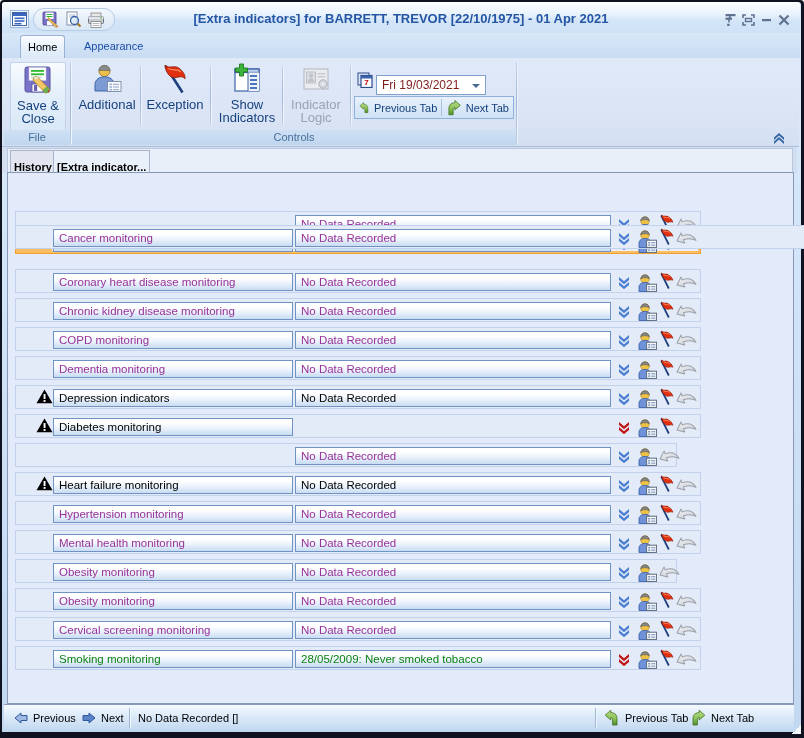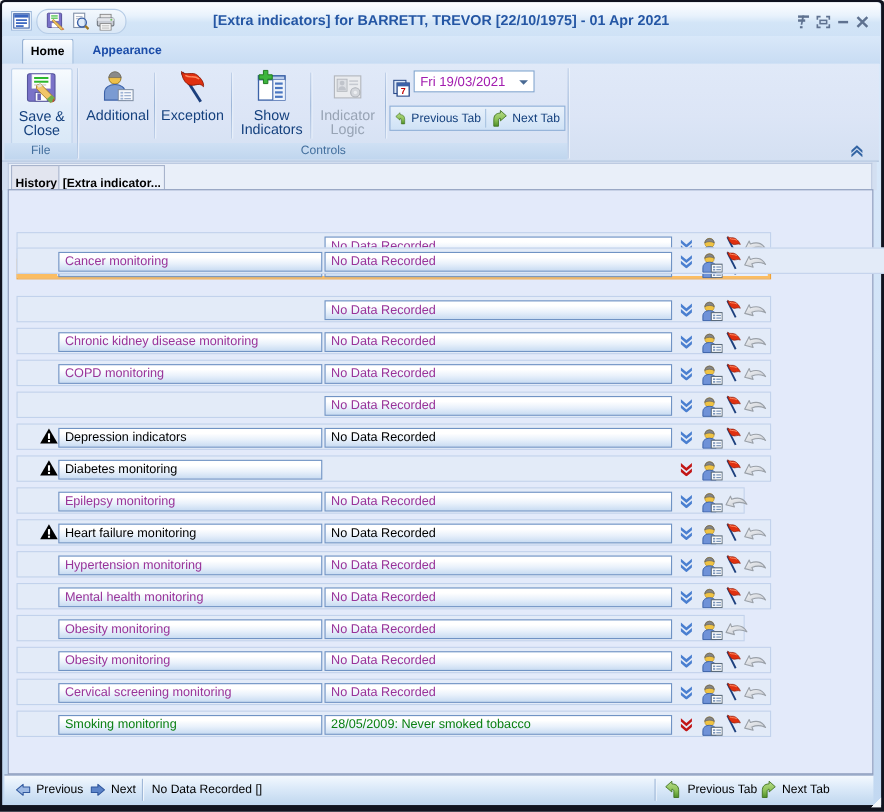--- a/index.html
+++ b/index.html
@@ -15,42 +15,42 @@
   font-size:13px; font-weight:bold; color:#2456a4; letter-spacing:0px; }
 #menubtn { position:absolute; left:8px; top:8px; }
 #qat { position:absolute; left:31px; top:6px; width:82px; height:23px;
   background:linear-gradient(#f3f8fd,#d9e7f6); border:1px solid #b6cce6; border-radius:11px;
   display:flex; align-items:center; gap:6px; padding-left:8px; }
 #sysbtns { position:absolute; right:10px; top:11px; display:flex; gap:6px; align-items:center; }
 
 #tabstrip { position:absolute; left:2px; top:33px; width:798px; height:25px;
   background:linear-gradient(#d9e8f9,#c8dcf3); }
 .rtab { position:absolute; top:2px; height:23px; line-height:23px; padding:0 7px;
-  font-size:11px; color:#1b4ca8;font-weight:bold; }
+  font-size:11px; color:#1b4ca8; }
 #tab-home { left:18px; background:linear-gradient(#fbfdff,#e8f1fb 50%,#dbe9f8);
   border:1px solid #97b2d4; border-bottom:none; border-radius:3px 3px 0 0; color:#000; }
 #tab-app { left:75px; }
 
 #ribbon { position:absolute; left:2px; top:58px; width:797px; height:89px;
   background:linear-gradient(#e0e9f8 0%, #dce5f6 55%, #d4e0f2 100%);
   border-bottom:1px solid #aabdd8; }
 .group { position:absolute; top:0; height:88px; }
 .glabel { position:absolute; bottom:1px; left:0; width:100%; height:15px;
   background:linear-gradient(#cfe0f4,#c0d6ee); font-size:11px; color:#44709e;
   text-align:center; line-height:14px; }
 .gsep { position:absolute; top:4px; width:1px; height:82px;
   background:linear-gradient(#c0d0e8,#9db6d8 50%,#c0d0e8); box-shadow:1px 0 0 #eef4fc; }
 .bigbtn { position:absolute; top:4px; text-align:center; font-size:13px; color:#15417e; }
 .bigbtn .ic { height:33px; display:flex; align-items:flex-end; justify-content:center; }
 .bigbtn .lbl { margin-top:3px; line-height:13px; }
 .bigbtn.dis { color:#98a4b5; }
 #saveclose { background:linear-gradient(#f7fbfe,#e3eefa 50%,#d9e8f7); border:1px solid #c0d4ec; border-radius:2px; }
 
-#datebox { position:absolute; left:374px; top:6px; width:110px; height:20px;
-  background:#fff; border:1px solid #7da2ce; font-size:12px; color:#a21caf;
+#datebox { position:absolute; left:374px; top:17px; width:110px; height:20px;
+  background:#fff; border:1px solid #7da2ce; font-size:12px; color:#7f1d1d;
   line-height:18px; padding-left:5px; }
 #datebox .arr { position:absolute; right:5px; top:8px; width:0; height:0;
   border-left:4px solid transparent; border-right:4px solid transparent; border-top:4px solid #4a6a94; }
 #tabbtns { position:absolute; left:352px; top:38px; width:160px; height:23px;
   background:linear-gradient(#e8f1fb,#cfe2f6); border:1px solid #8fb0d8; display:flex; }
 .tabbtn { font-size:11px; color:#15417e; display:flex; align-items:center; gap:4px; padding:0 4px; white-space:nowrap; overflow:hidden; }
 .tabbtn:first-child { width:87px; }
 #tabbtns .div { width:1px; background:#a8c2e0; margin:2px 0; }
 #collapse { position:absolute; right:14px; top:72px; }
 
@@ -376,20 +376,21 @@
             <defs>
               <linearGradient id="ga" x1="0" y1="0" x2="0" y2="1">
                 <stop offset="0" stop-color="#f2f3f5"></stop>
                 <stop offset="1" stop-color="#c9cdd4"></stop>
               </linearGradient>
             </defs>
             <path d="M1.5 9 L8 3 L8 6 C14 6 18.5 8.5 19.5 15 C16 11 12.5 10.2 8 10.2 L8 13.5 Z" fill="url(#ga)" stroke="#9aa0a8" stroke-width="1" stroke-linejoin="round" transform="rotate(-20 10 9)"></path>
           </svg></span>
 </div>
 <div class="row" style="top:96px;width:686px">
+  <div class="fld f1" style="color:#993399">Coronary heart disease monitoring</div>
   <div class="fld f2" style="color:#993399">No Data Recorded</div>
   <span class="ric" style="left:602px;top:5px"><svg width="12" height="13" viewBox="0 0 12 13" style="">
             <path d="M1 1 L6 5.2 L11 1 L11 4 L6 8.2 L1 4 Z" fill="#4a7fd0"></path>
             <path d="M1 6 L6 10.2 L11 6 L11 9 L6 13.2 L1 9 Z" fill="#4a7fd0"></path>
           </svg></span>
         <span class="ric" style="left:620px;top:3px"><svg width="21" height="19" viewBox="0 0 21 19" style="">
             <circle cx="9" cy="6" r="4.3" fill="#f0c343" stroke="#b08820" stroke-width="0.6"></circle>
             <path d="M4.8 5.2 A4.3 4.3 0 0 1 13.2 5.2 L13.3 5.8 C11.3 4.3 6.7 4.3 4.7 5.8 Z" fill="#878787" stroke="#5e5e5e" stroke-width="0.6"></path>
             <path d="M3 18.5 L3 14.2 C3 11.2 5.5 9.4 9 9.4 C12.5 9.4 15 11.2 15 14.2 L15 18.5 Z" fill="#6f92d8" stroke="#3c62a8" stroke-width="0.9"></path>
             <rect x="10.6" y="11.2" width="10" height="7.2" fill="#f8fafc" stroke="#5a6a7a" stroke-width="1"></rect>
@@ -471,20 +472,21 @@
             <defs>
               <linearGradient id="ga" x1="0" y1="0" x2="0" y2="1">
                 <stop offset="0" stop-color="#f2f3f5"></stop>
                 <stop offset="1" stop-color="#c9cdd4"></stop>
               </linearGradient>
             </defs>
             <path d="M1.5 9 L8 3 L8 6 C14 6 18.5 8.5 19.5 15 C16 11 12.5 10.2 8 10.2 L8 13.5 Z" fill="url(#ga)" stroke="#9aa0a8" stroke-width="1" stroke-linejoin="round" transform="rotate(-20 10 9)"></path>
           </svg></span>
 </div>
 <div class="row" style="top:183px;width:686px">
+  <div class="fld f1" style="color:#993399">Dementia monitoring</div>
   <div class="fld f2" style="color:#993399">No Data Recorded</div>
   <span class="ric" style="left:602px;top:5px"><svg width="12" height="13" viewBox="0 0 12 13" style="">
             <path d="M1 1 L6 5.2 L11 1 L11 4 L6 8.2 L1 4 Z" fill="#4a7fd0"></path>
             <path d="M1 6 L6 10.2 L11 6 L11 9 L6 13.2 L1 9 Z" fill="#4a7fd0"></path>
           </svg></span>
         <span class="ric" style="left:620px;top:3px"><svg width="21" height="19" viewBox="0 0 21 19" style="">
             <circle cx="9" cy="6" r="4.3" fill="#f0c343" stroke="#b08820" stroke-width="0.6"></circle>
             <path d="M4.8 5.2 A4.3 4.3 0 0 1 13.2 5.2 L13.3 5.8 C11.3 4.3 6.7 4.3 4.7 5.8 Z" fill="#878787" stroke="#5e5e5e" stroke-width="0.6"></path>
             <path d="M3 18.5 L3 14.2 C3 11.2 5.5 9.4 9 9.4 C12.5 9.4 15 11.2 15 14.2 L15 18.5 Z" fill="#6f92d8" stroke="#3c62a8" stroke-width="0.9"></path>
             <rect x="10.6" y="11.2" width="10" height="7.2" fill="#f8fafc" stroke="#5a6a7a" stroke-width="1"></rect>
@@ -575,21 +577,20 @@
             </defs>
             <path d="M1.5 9 L8 3 L8 6 C14 6 18.5 8.5 19.5 15 C16 11 12.5 10.2 8 10.2 L8 13.5 Z" fill="url(#ga)" stroke="#9aa0a8" stroke-width="1" stroke-linejoin="round" transform="rotate(-20 10 9)"></path>
           </svg></span>
 </div>
       <div class="warn" style="top:245px;left:28px"><svg width="17" height="15" viewBox="0 0 17 15" style="">
           <path d="M8.5 0.5 L16.5 14.2 L0.5 14.2 Z" fill="#000"></path>
           <rect x="7.6" y="5" width="1.9" height="5" fill="#fff"></rect>
           <rect x="7.6" y="11" width="1.9" height="1.9" fill="#fff"></rect>
         </svg></div>
 <div class="row" style="top:270px;width:662px">
-  <div class="fld f1" style="color:#993399">Epilepsy monitoring</div>
   <div class="fld f2" style="color:#993399">No Data Recorded</div>
   <span class="ric" style="left:602px;top:5px"><svg width="12" height="13" viewBox="0 0 12 13" style="">
             <path d="M1 1 L6 5.2 L11 1 L11 4 L6 8.2 L1 4 Z" fill="#4a7fd0"></path>
             <path d="M1 6 L6 10.2 L11 6 L11 9 L6 13.2 L1 9 Z" fill="#4a7fd0"></path>
           </svg></span>
         <span class="ric" style="left:620px;top:3px"><svg width="21" height="19" viewBox="0 0 21 19" style="">
             <circle cx="9" cy="6" r="4.3" fill="#f0c343" stroke="#b08820" stroke-width="0.6"></circle>
             <path d="M4.8 5.2 A4.3 4.3 0 0 1 13.2 5.2 L13.3 5.8 C11.3 4.3 6.7 4.3 4.7 5.8 Z" fill="#878787" stroke="#5e5e5e" stroke-width="0.6"></path>
             <path d="M3 18.5 L3 14.2 C3 11.2 5.5 9.4 9 9.4 C12.5 9.4 15 11.2 15 14.2 L15 18.5 Z" fill="#6f92d8" stroke="#3c62a8" stroke-width="0.9"></path>
             <rect x="10.6" y="11.2" width="10" height="7.2" fill="#f8fafc" stroke="#5a6a7a" stroke-width="1"></rect>

